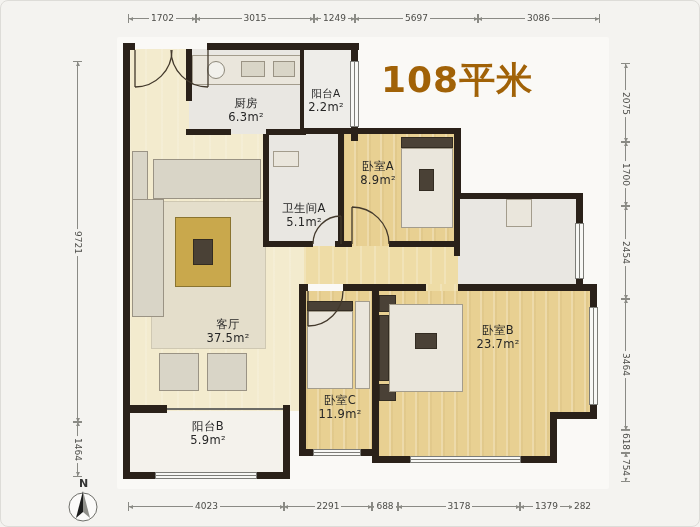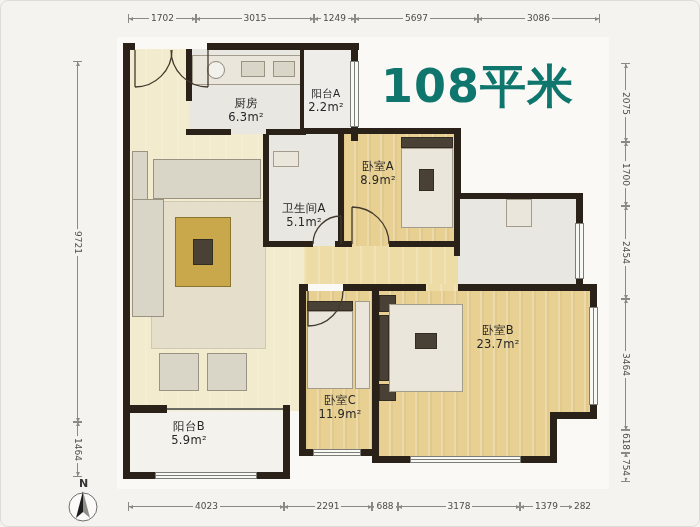--- a/index.html
+++ b/index.html
@@ -34,21 +34,21 @@
   .furn{box-sizing:border-box;border:1px solid #9a9384;background:#d9d5c7;}
   .furn-light{box-sizing:border-box;border:1px solid #a39c8c;background:#eae6dc;}
   .dark{background:#4a4136;border:1px solid #332c22;box-sizing:border-box;}
   .gold{background:#c9a84c;border:1px solid #8a7430;box-sizing:border-box;}
   .plant{background:#97a45c;border:1px solid #6d7a3a;box-sizing:border-box;}
   .rug{background:#e4decb;border:1px solid #cfc8b2;box-sizing:border-box;}
   
   .room-label{width:74px;text-align:center;line-height:1.25;color:#262626;
     font-size:11.5px;letter-spacing:.3px;}
   .room-label .ra{font-size:11.5px;}
-  .title{font-size:46px;font-weight:700;color:#0f766e;letter-spacing:1px;white-space:nowrap;}
+  .title{font-size:36px;font-weight:700;color:#a16207;letter-spacing:1px;white-space:nowrap;}
   
   .dim{position:absolute;display:flex;align-items:center;justify-content:center;overflow:visible;}
   .dim-h{height:9px;border-left:1px solid #8a8a85;border-right:1px solid #8a8a85;
     background:linear-gradient(to bottom,transparent 4px,#8a8a85 4px,#8a8a85 5px,transparent 5px);}
   .dim-h::before{content:"";position:absolute;left:0;top:2.5px;border-top:2px solid transparent;
     border-bottom:2px solid transparent;border-right:4px solid #8a8a85;}
   .dim-h::after{content:"";position:absolute;right:0;top:2.5px;border-top:2px solid transparent;
     border-bottom:2px solid transparent;border-left:4px solid #8a8a85;}
   .dim-v{width:9px;border-top:1px solid #8a8a85;border-bottom:1px solid #8a8a85;
     background:linear-gradient(to right,transparent 4px,#8a8a85 4px,#8a8a85 5px,transparent 5px);}
@@ -176,29 +176,33 @@
     <div class="ra">2.2m²</div>
   </div>
   <div class="abs room-label" style="left:340px;top:158px">
     <div class="rn">卧室A</div>
     <div class="ra">8.9m²</div>
   </div>
   <div class="abs room-label" style="left:266px;top:200px">
     <div class="rn">卫生间A</div>
     <div class="ra">5.1m²</div>
   </div>
+  <div class="abs room-label" style="left:190px;top:316px">
+    <div class="rn">客厅</div>
+    <div class="ra">37.5m²</div>
+  </div>
   <div class="abs room-label" style="left:460px;top:322px">
     <div class="rn">卧室B</div>
     <div class="ra">23.7m²</div>
   </div>
   <div class="abs room-label" style="left:302px;top:392px">
     <div class="rn">卧室C</div>
     <div class="ra">11.9m²</div>
   </div>
-  <div class="abs room-label" style="left:151px;top:418px">
+  <div class="abs room-label" style="left:170px;top:418px">
     <div class="rn">阳台B</div>
     <div class="ra">5.9m²</div>
   </div>
 
   <div class="abs title" style="left:380px;top:55px">108平米</div>
 
   <div class="dim dim-h" style="left:127px;top:13px;width:67px">
       <span class="dim-label">1702</span>
     </div>
   <div class="dim dim-h" style="left:194px;top:13px;width:118px">

